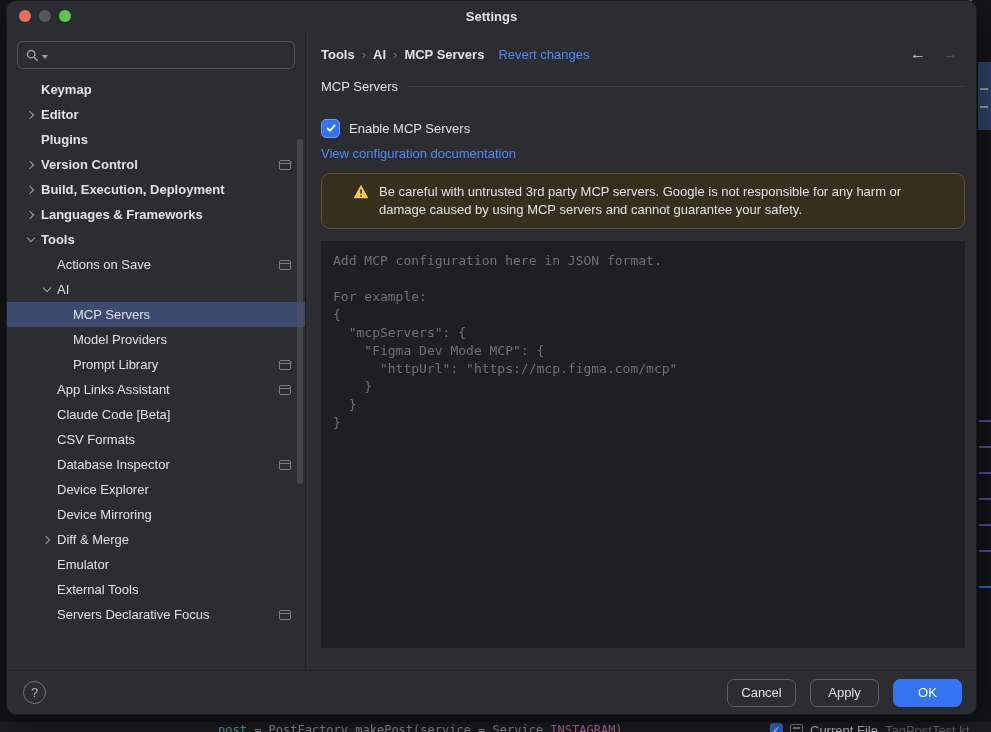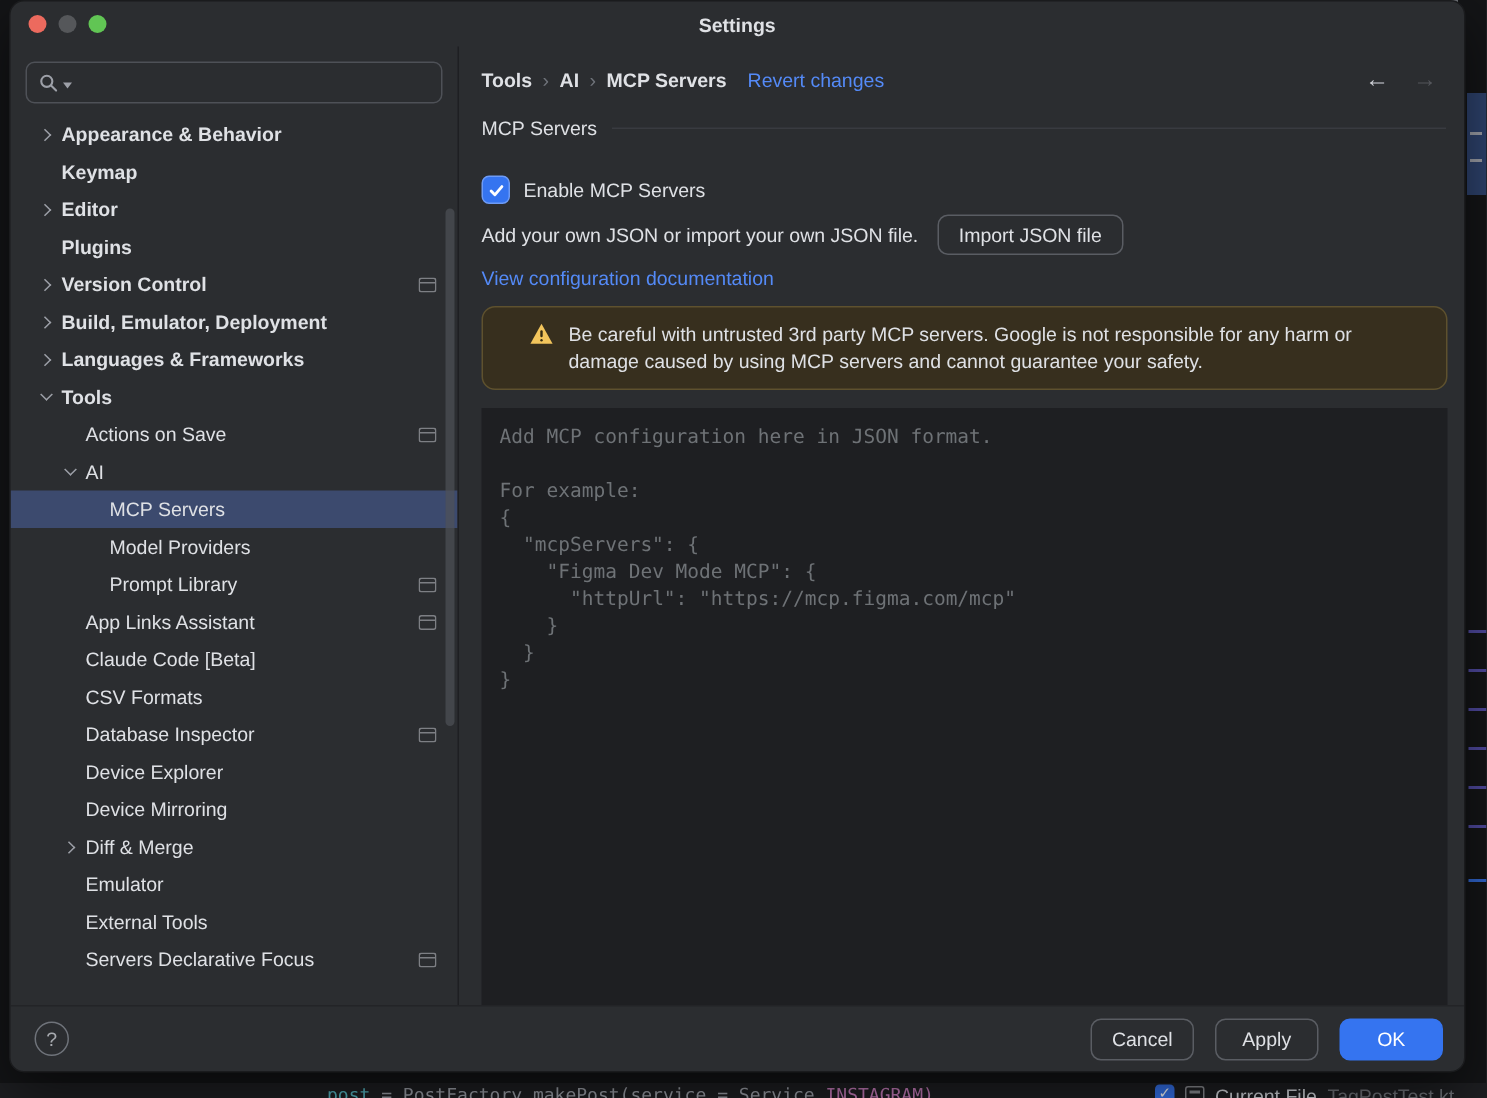--- a/index.html
+++ b/index.html
@@ -167,24 +167,20 @@
       <div class="searchbox">
         <svg width="13" height="13" viewBox="0 0 13 13">
           <circle cx="5.2" cy="5.2" r="3.7" fill="none" stroke="#9DA0A8" stroke-width="1.4"></circle>
           <line x1="8.2" y1="8.2" x2="11.4" y2="11.4" stroke="#9DA0A8" stroke-width="1.4" stroke-linecap="round"></line>
         </svg>
         <span class="s-chev"></span>
         <input type="text" aria-label="search settings" value="" style="">
       </div>
       <div class="tree">
           <div class="trow lvl0">
-            <span class="chev collapsed"></span>
-            <span class="tlabel">Appearance &amp; Behavior</span>
-          </div>
-          <div class="trow lvl0">
             <span class="chev none"></span>
             <span class="tlabel">Keymap</span>
           </div>
           <div class="trow lvl0">
             <span class="chev collapsed"></span>
             <span class="tlabel">Editor</span>
           </div>
           <div class="trow lvl0">
             <span class="chev none"></span>
             <span class="tlabel">Plugins</span>
@@ -194,21 +190,21 @@
             <span class="tlabel">Version Control</span>
             <span class="winicon">
               <svg width="12" height="10">
                 <rect x="0.5" y="0.5" width="11" height="9" rx="1.5" fill="none" stroke="#8C8E93"></rect>
                 <line x1="0.5" y1="3.5" x2="11.5" y2="3.5" stroke="#8C8E93"></line>
               </svg>
             </span>
           </div>
           <div class="trow lvl0">
             <span class="chev collapsed"></span>
-            <span class="tlabel">Build, Emulator, Deployment</span>
+            <span class="tlabel">Build, Execution, Deployment</span>
           </div>
           <div class="trow lvl0">
             <span class="chev collapsed"></span>
             <span class="tlabel">Languages &amp; Frameworks</span>
           </div>
           <div class="trow lvl0">
             <span class="chev expanded"></span>
             <span class="tlabel">Tools</span>
           </div>
           <div class="trow lvl1">
@@ -329,24 +325,20 @@
 
       <div class="enablerow">
         <span class="checkbox">
           <svg width="12" height="12" viewBox="0 0 12 12">
             <path d="M2.4 6.4 L4.9 8.9 L9.6 3.4" fill="none" stroke="#FFFFFF" stroke-width="1.9" stroke-linecap="round" stroke-linejoin="round"></path>
           </svg>
         </span>
         <span>Enable MCP Servers</span>
       </div>
 
-      <div class="importrow">
-        <span>Add your own JSON or import your own JSON file.</span>
-        <button class="btn">Import JSON file</button>
-      </div>
 
       <div class="doclink">View configuration documentation</div>
 
       <div class="banner">
         <svg width="16" height="15" viewBox="0 0 16 15">
           <path d="M8 0.8 L15.4 14.2 H0.6 Z" fill="#F2C55C"></path>
           <rect x="7.2" y="5.2" width="1.6" height="4.6" rx="0.8" fill="#352B12"></rect>
           <rect x="7.2" y="11" width="1.6" height="1.7" rx="0.8" fill="#352B12"></rect>
         </svg>
         <span>Be careful with untrusted 3rd party MCP servers. Google is not responsible for any harm or damage caused by using MCP servers and cannot guarantee your safety.</span>

